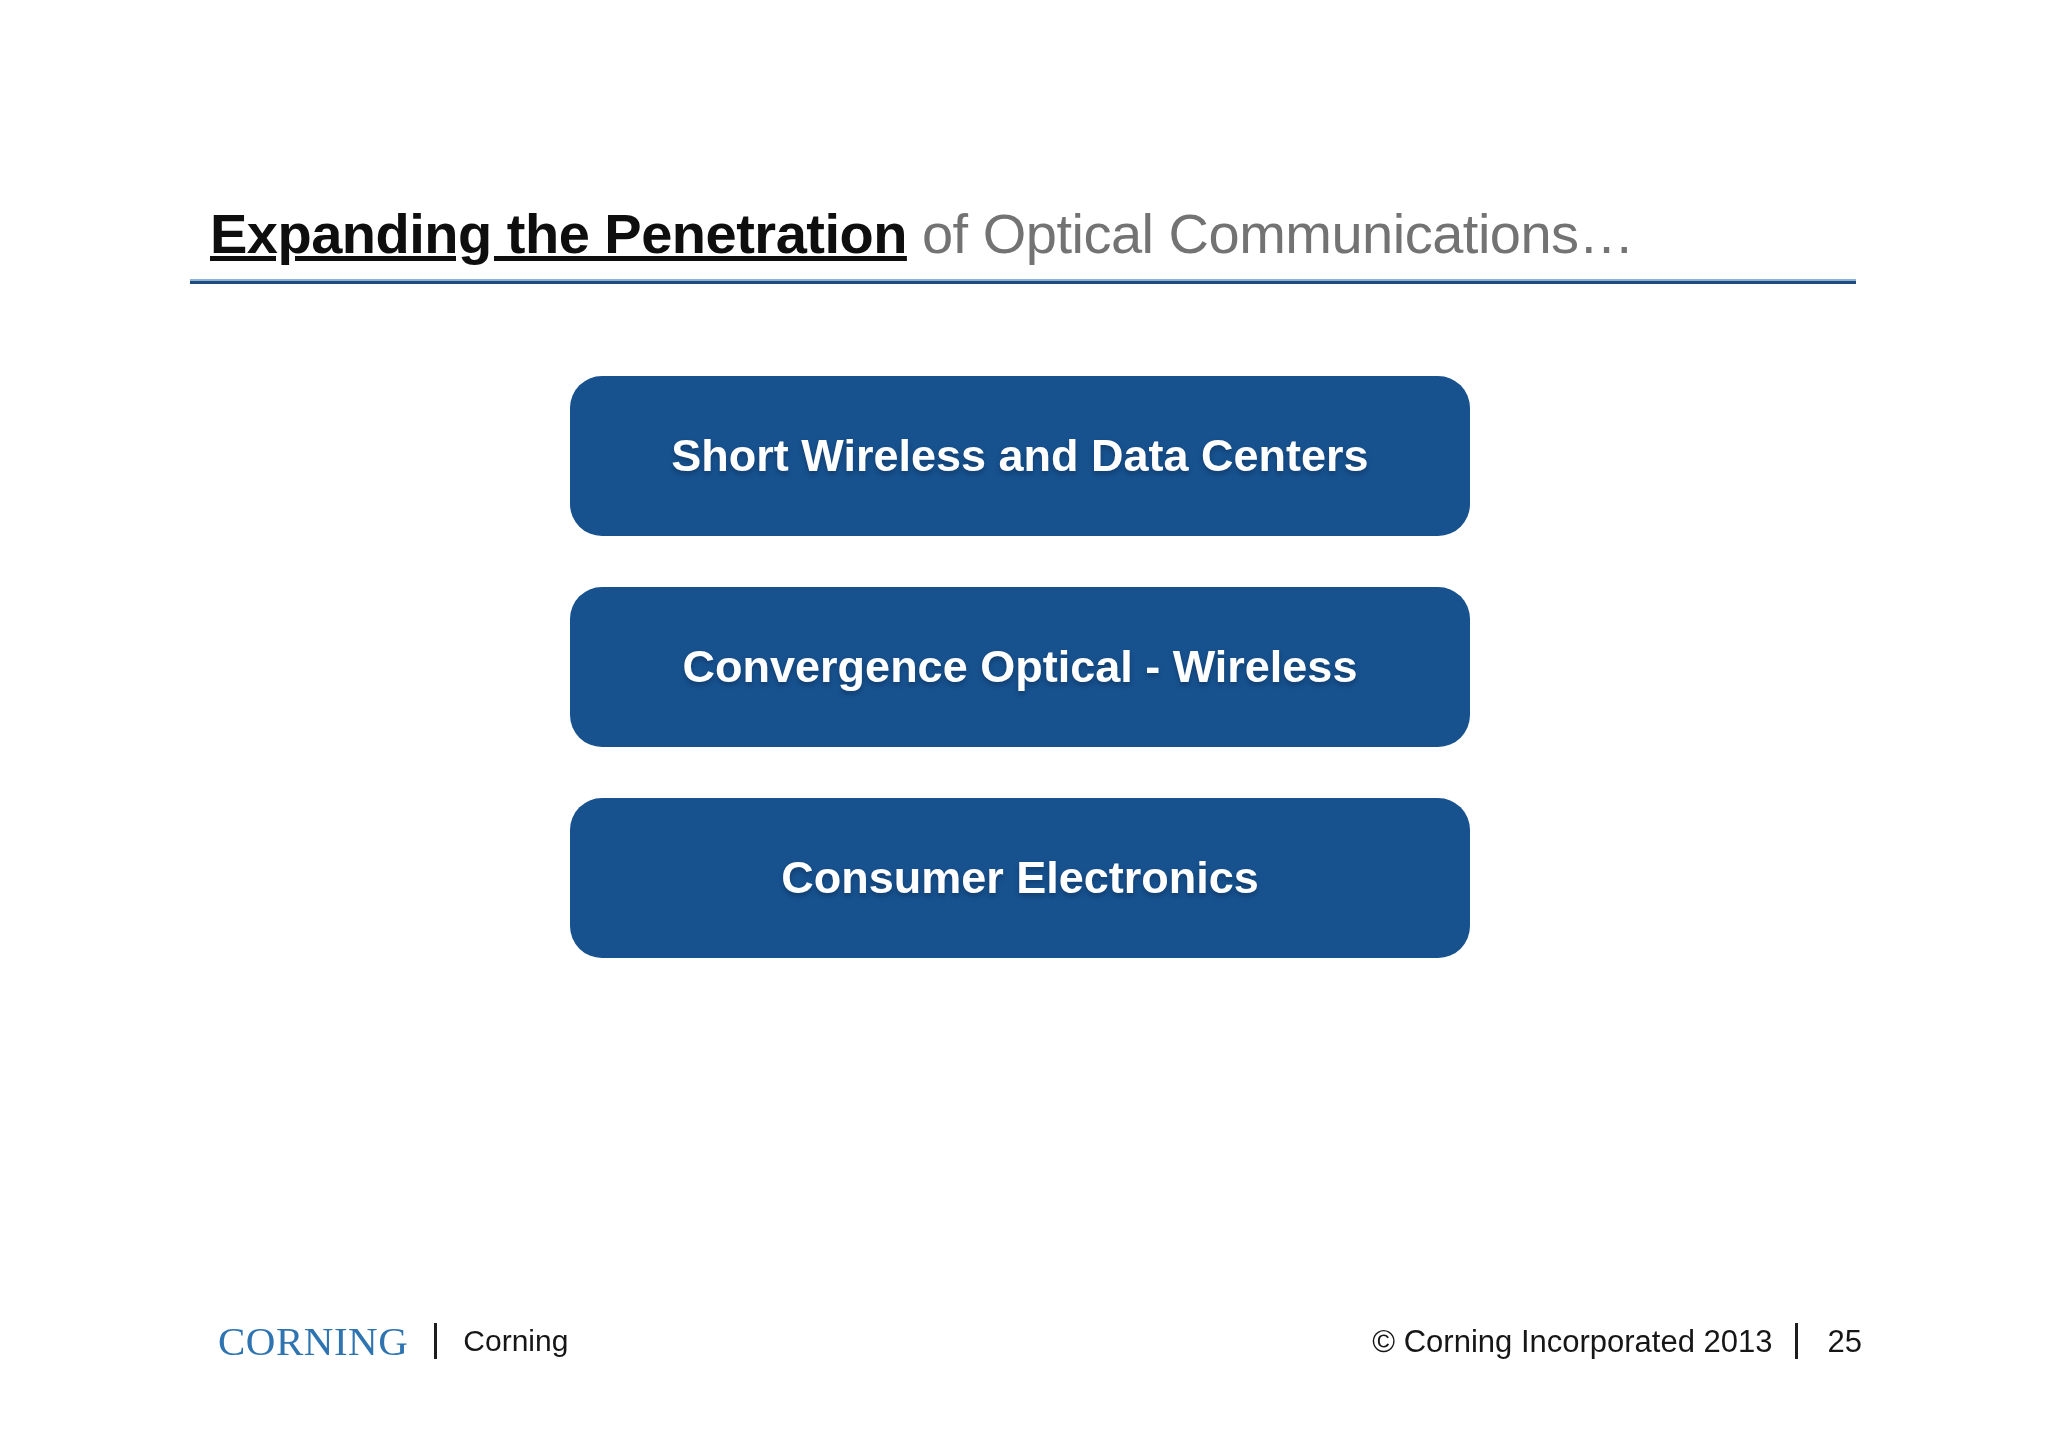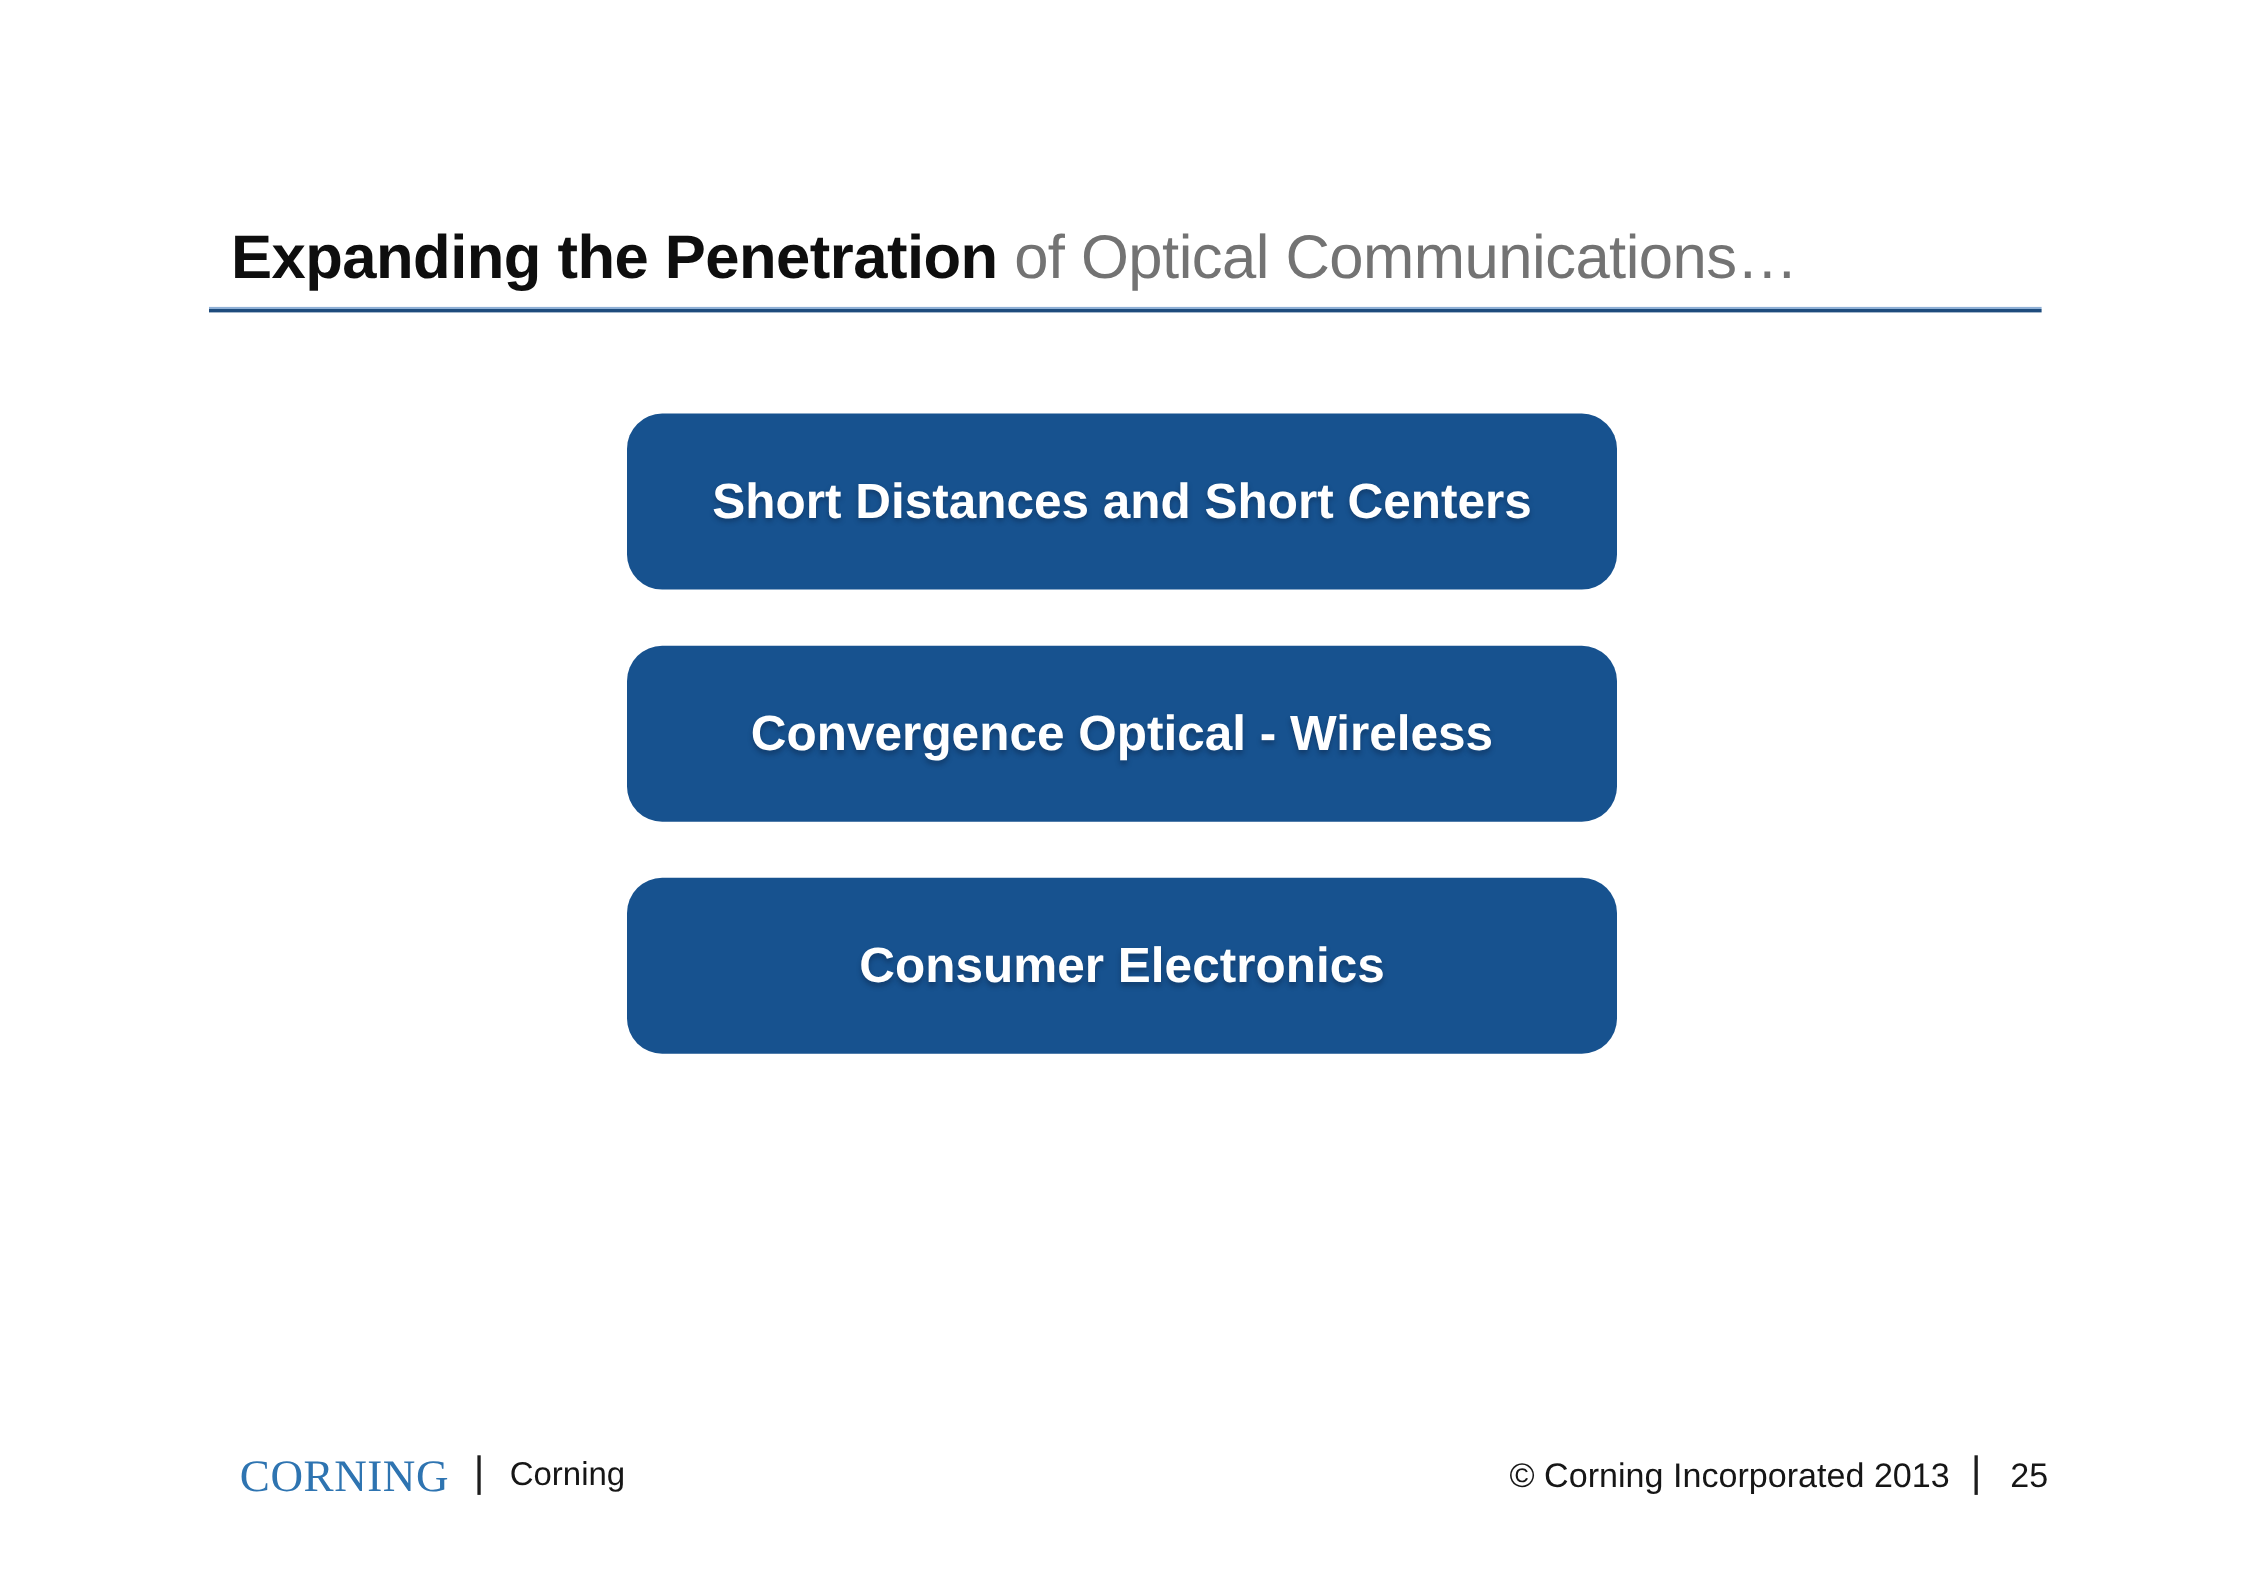--- a/index.html
+++ b/index.html
@@ -21,21 +21,21 @@
   .slide-title {
     position: absolute;
     left: 210px;
     top: 202px;
     font-size: 56px;
     line-height: 64px;
     white-space: nowrap;
     color: #0e0e0e;
     letter-spacing: -0.5px;
   }
-  .slide-title .t-bold { font-weight: 700; }
+  .slide-title .t-bold { font-weight: 700; text-decoration: underline; }
   .slide-title .t-reg  { font-weight: 400; color: #737373; }
 
   .title-rule {
     position: absolute;
     left: 190px;
     top: 279px;
     width: 1666px;
     height: 5px;
     background: linear-gradient(to bottom,
       var(--underline-top, #8fb0d6) 0%,
@@ -123,21 +123,21 @@
 
 <div class="stage">
 
   <div class="slide-title">
     <span class="t-bold">Expanding the Penetration</span><span class="t-reg"> of Optical Communications…</span>
   </div>
 
   <div class="title-rule"></div>
 
   <div class="topic-box b1">
-    <span class="box-label">Short Distances and Short Centers</span>
+    <span class="box-label">Short Wireless and Data Centers</span>
   </div>
 
   <div class="topic-box b2">
     <span class="box-label">Convergence Optical - Wireless</span>
   </div>
 
   <div class="topic-box b3">
     <span class="box-label">Consumer Electronics</span>
   </div>
 

